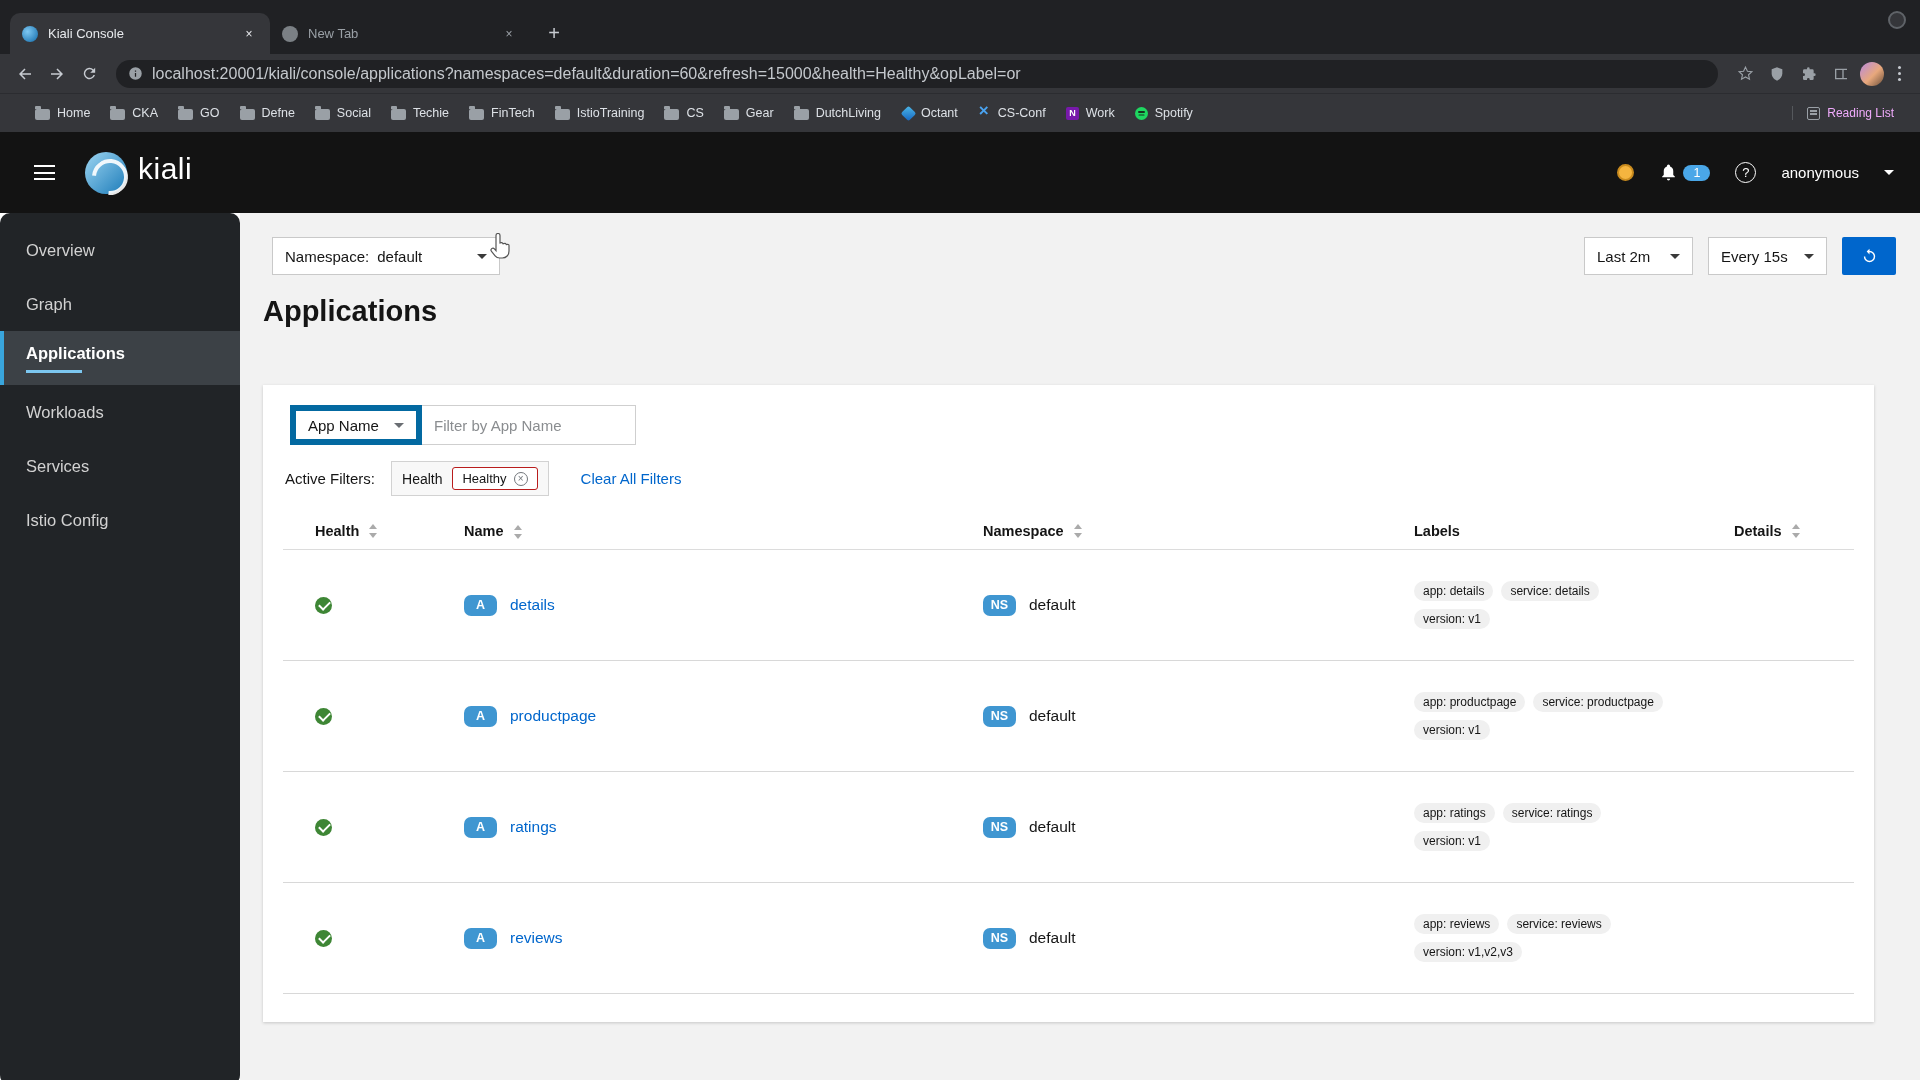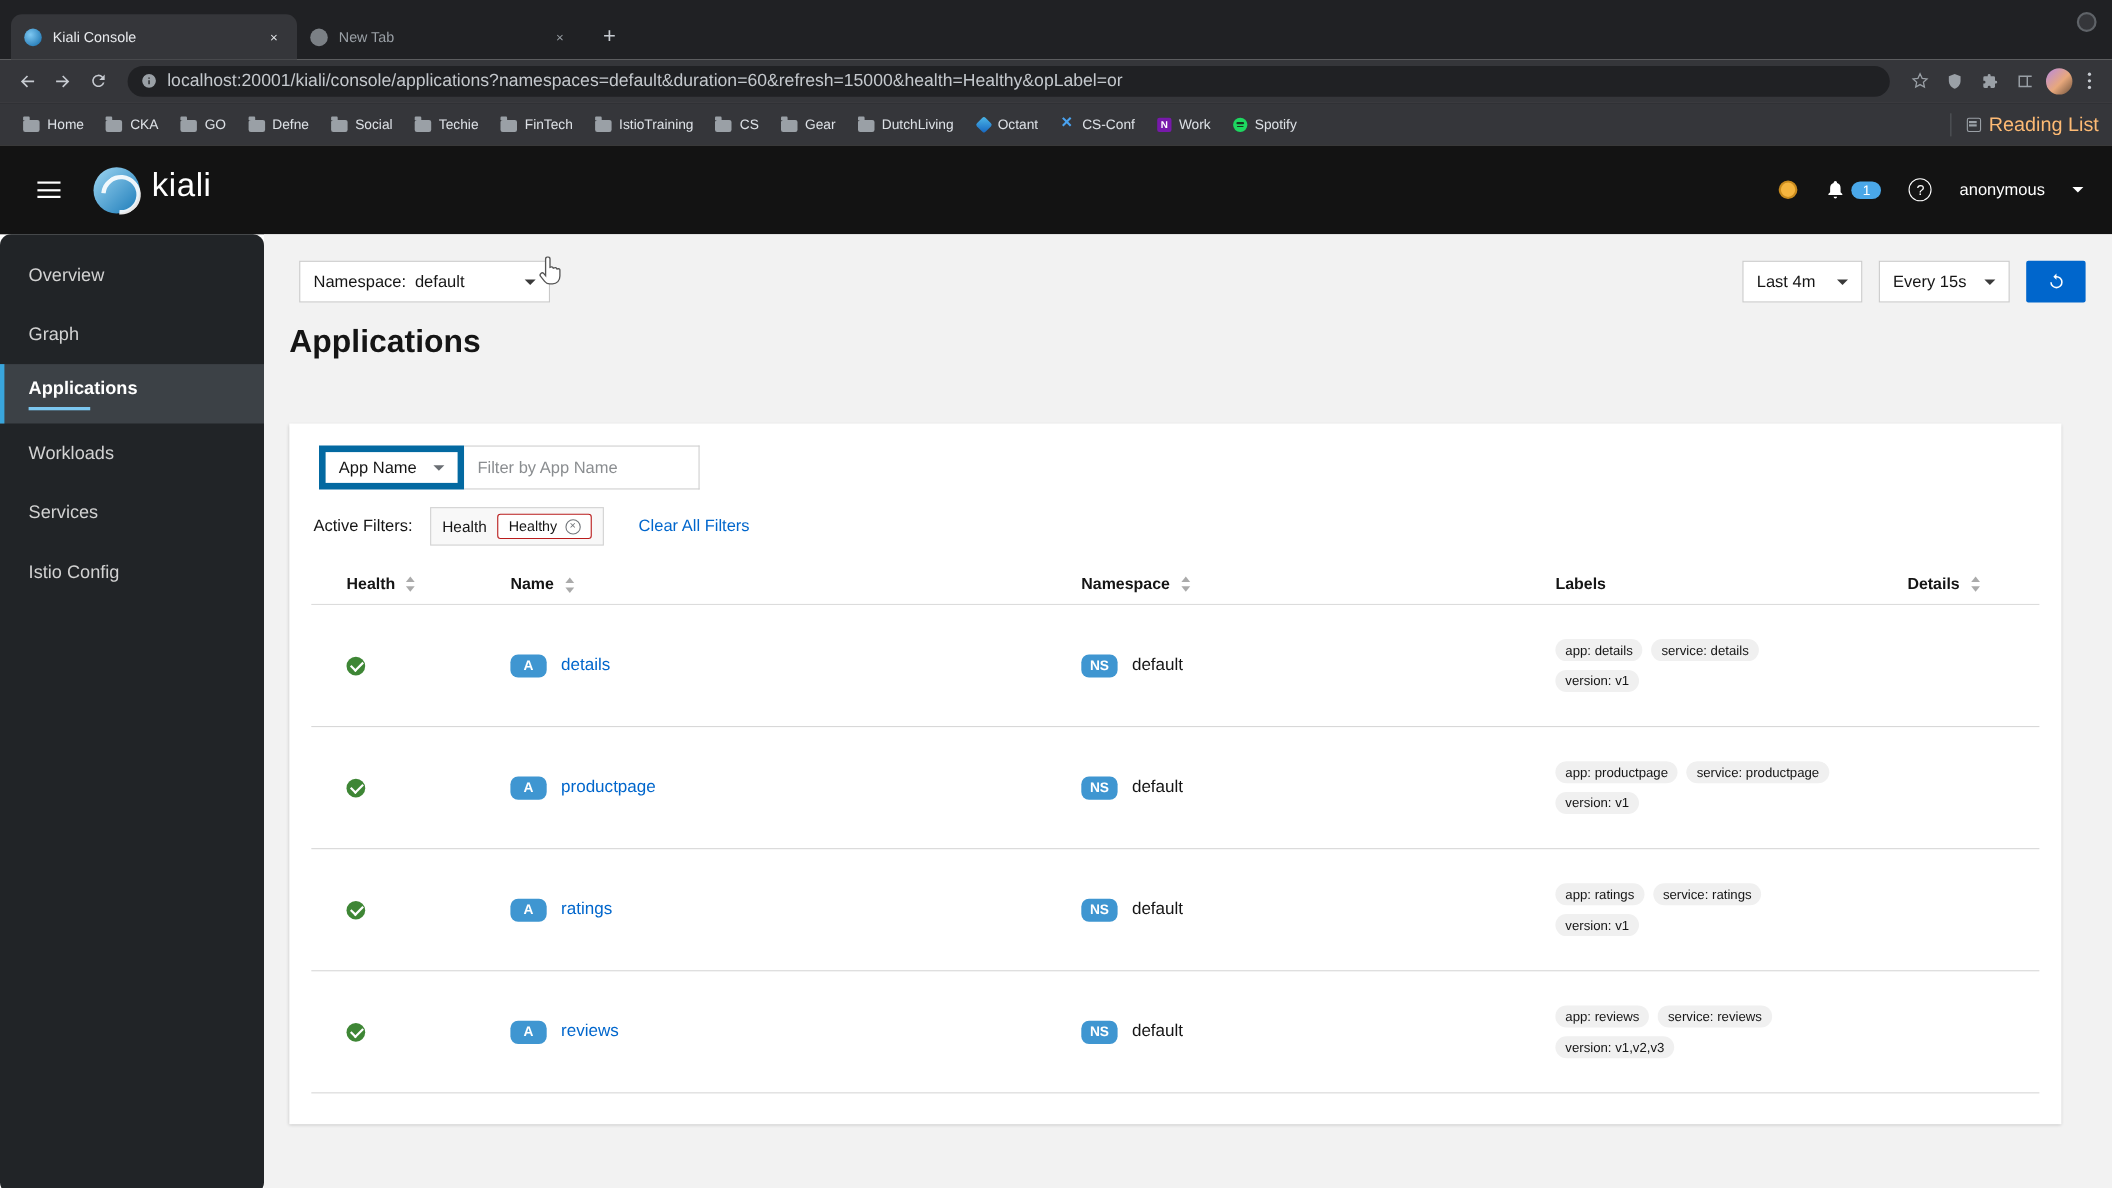--- a/index.html
+++ b/index.html
@@ -23,33 +23,33 @@
   
   .nav-toolbar { height:39px; background:#35363a; display:flex; align-items:center; padding:0 12px; gap:6px; }
   .nav-btn { width:26px; height:26px; display:flex; align-items:center; justify-content:center; border-radius:50%; flex:none; }
   .omnibox { flex:1; height:28px; background:#202124; border-radius:14px; display:flex; align-items:center; padding:0 12px; margin:0 8px; gap:9px; min-width:0; }
   .url-text { color:#c4c8cd; font-size:16px; white-space:nowrap; overflow:hidden; text-overflow:ellipsis; }
   .avatar { width:24px; height:24px; border-radius:50%; background:linear-gradient(135deg,#b98ae0 0%,#e8a87c 55%,#6b4f3a 100%); flex:none; }
   .kebab { width:18px; height:26px; display:flex; align-items:center; justify-content:center; }
   .kebab i { width:3px; height:3px; border-radius:50%; background:#c7cbd1; box-shadow:0 -6px 0 #c7cbd1, 0 6px 0 #c7cbd1; display:block; }
 
   
-  .bookmarks { height:39px; background:#35363a; border-top:1px solid #2b2c30; display:flex; align-items:center; padding:0 12px; gap:2px; }
+  .bookmarks { height:39px; background:#35363a; border-top:1px solid #2b2c30; display:flex; align-items:center; padding:0 26px; gap:2px; }
   .bookmark { display:flex; align-items:center; gap:7px; padding:4px 9px; border-radius:6px; color:#dde1e6; font-size:12.5px; white-space:nowrap; }
   .bm-icon { width:15px; height:11px; position:relative; flex:none; }
   .bm-icon.folder { background:#9aa0a6; border-radius:2px; margin-top:2px; }
   .bm-icon.folder::before { content:""; position:absolute; top:-3px; left:0; width:6px; height:3px; background:#9aa0a6; border-radius:1px 1px 0 0; }
   .bm-icon.octant { width:11px; height:11px; background:linear-gradient(135deg,#4db8e8,#1565c0); transform:rotate(45deg); border-radius:2px; margin-left:2px; }
   .bm-icon.csconf { width:13px; height:13px; }
   .bm-icon.csconf::before { content:"×"; position:absolute; top:-6px; left:1px; color:#4aa3f0; font-size:17px; font-weight:bold; }
   .bm-icon.onenote { width:13px; height:13px; background:#7719aa; border-radius:2px; }
   .bm-icon.onenote::before { content:"N"; position:absolute; color:#fff; font-size:9px; font-weight:bold; left:3.5px; top:1px; }
   .bm-icon.spotify { width:13px; height:13px; background:#1ed760; border-radius:50%; }
   .bm-icon.spotify::before { content:""; position:absolute; left:3px; top:4px; width:7px; height:2px; background:#17351f; border-radius:2px; box-shadow:0 3px 0 -0.5px #17351f; }
-  .reading-list { margin-left:auto; display:flex; align-items:center; gap:7px; color:#fdba74; font-size:18px; padding-left:14px; border-left:1px solid #55585c; }
+  .reading-list { margin-left:auto; display:flex; align-items:center; gap:7px; color:#f0abfc; font-size:12px; padding-left:14px; border-left:1px solid #55585c; }
   .rl-icon { width:13px; height:13px; border:1.5px solid #9aa0a6; border-radius:2px; position:relative; }
   .rl-icon::before { content:""; position:absolute; left:1.5px; top:2.5px; width:7px; height:1.5px; background:#9aa0a6; box-shadow:0 3px 0 #9aa0a6; }
 
   
   .masthead { height:81px; background:#131313; display:flex; align-items:center; padding:0 26px; }
   .hamburger { width:21px; height:15px; border-top:2px solid #fff; border-bottom:2px solid #fff; position:relative; margin:0 30px 0 8px; flex:none; }
   .hamburger::before { content:""; position:absolute; left:0; top:4.5px; width:100%; height:2px; background:#fff; }
   .brand { display:flex; align-items:flex-start; gap:11px; }
   .brand-logo { width:42px; height:42px; border-radius:50%; background:linear-gradient(135deg,#9ed6f2,#1a7ab8); position:relative; flex:none; }
   .brand-logo::before { content:""; position:absolute; left:7px; top:7px; width:28px; height:28px; border-radius:50%; border:4px solid rgba(255,255,255,.9); border-left-color:transparent; transform:rotate(-40deg); }
@@ -327,21 +327,21 @@
     </div>
 
     <span class="cursor-hand">
       <svg width="22" height="26" viewBox="0 0 22 26">
           <path d="M8 2.5C8 1.4 8.9.5 10 .5s2 .9 2 2V10l1.2-.3c.5-.1 1.1.1 1.4.5l.4.6 1.5-.4c.6-.2 1.2.1 1.5.6l.3.5 1.3-.2c.8-.1 1.4.5 1.4 1.2v5.5c0 4-2.7 7-6.7 7h-2.6c-1.8 0-3.5-.8-4.6-2.2l-3.6-4.5c-.7-.8-.6-2 .2-2.7.8-.7 2-.6 2.7.2L8 17.6V2.5z" fill="#fff" stroke="#555" stroke-width="1.2"></path>
         </svg>
     </span>
 
     <div class="right-controls">
       <div class="pf-select dur-select">
-        <span>Last 4m</span>
+        <span>Last 2m</span>
         <span class="caret dark"></span>
       </div>
       <div class="pf-select refresh-select">
         <span>Every 15s</span>
         <span class="caret dark"></span>
       </div>
       <button class="refresh-btn">
         <svg width="17" height="17" viewBox="0 0 24 24">
             <path d="M12 4V1L8 5l4 4V6a6 6 0 1 1-6 6H4a8 8 0 1 0 8-8z" fill="#fff"></path>
           </svg>

